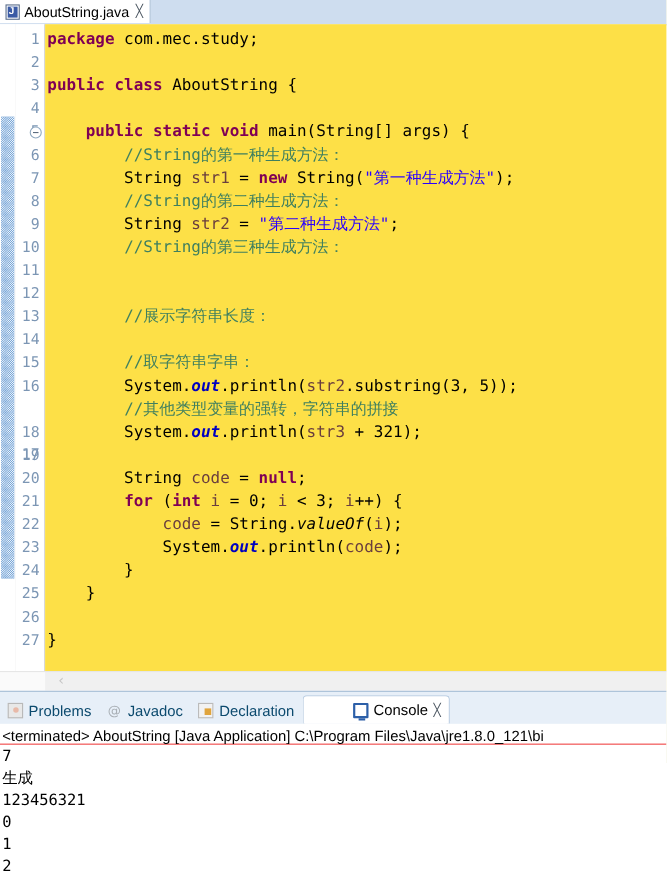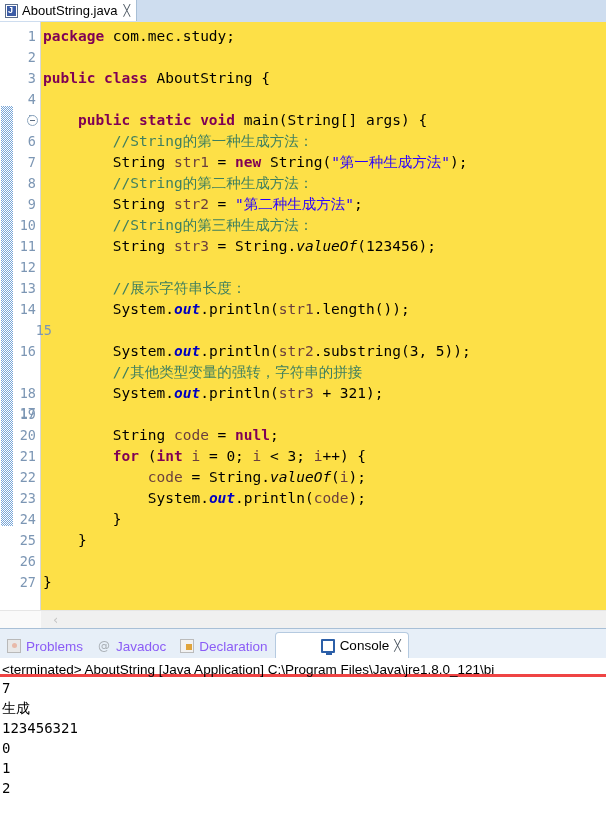--- a/index.html
+++ b/index.html
@@ -224,21 +224,21 @@
     background: #ffffff;
     border: 1px solid #B5CAE0;
     border-bottom: none;
     border-radius: 4px 4px 0 0;
     height: 26px;
     padding-left: 45px;
   }
   .view-tab .vt-label {
     font-family: "Liberation Sans", sans-serif;
     font-size: 13.5px;
-    color: #8b5cf6;
+    color: #0c4a6e;
     white-space: nowrap;
   }
   .view-tab.active .vt-label { color: #000000; }
 
   .ic {
     width: 14px; height: 14px;
     position: relative;
     display: inline-block;
     flex: none;
   }
@@ -302,21 +302,21 @@
     overflow: hidden;
   }
   .console-head {
     font-family: "Liberation Sans", sans-serif;
     font-size: 13.5px;
     color: #000000;
     white-space: pre;
     padding: 3px 0 0 2px;
     height: 19px;
     line-height: 17px;
-    border-bottom: 3px solid #ef4444;
+    border-bottom: 1px solid #ef4444;
     box-sizing: border-box;
   }
   .console-out {
     padding-top: 1px;
   }
   .console-line {
     font-family: "DejaVu Sans Mono", monospace;
     font-size: 14px;
     line-height: 20px;
     color: #000000;
@@ -347,24 +347,23 @@
         <div class="code-line" style="position: absolute; left: 0px; top: 4px;"><span class="kw">package</span> com.mec.study;</div>
         <div class="code-line" style="position: absolute; left: 0px; top: 25px;"></div>
         <div class="code-line" style="position: absolute; left: 0px; top: 46px;"><span class="kw">public class</span> AboutString {</div>
         <div class="code-line" style="position: absolute; left: 0px; top: 67px;"></div>
         <div class="code-line" style="position: absolute; left: 0px; top: 88px;">    <span class="kw">public static void</span> main(String[] args) {</div>
         <div class="code-line" style="position: absolute; left: 0px; top: 109px;">        <span class="cmt">//String的第一种生成方法：</span></div>
         <div class="code-line" style="position: absolute; left: 0px; top: 130px;">        String <span class="lvar">str1</span> = <span class="kw">new</span> String(<span class="str">"第一种生成方法"</span>);</div>
         <div class="code-line" style="position: absolute; left: 0px; top: 151px;">        <span class="cmt">//String的第二种生成方法：</span></div>
         <div class="code-line" style="position: absolute; left: 0px; top: 172px;">        String <span class="lvar">str2</span> = <span class="str">"第二种生成方法"</span>;</div>
         <div class="code-line" style="position: absolute; left: 0px; top: 193px;">        <span class="cmt">//String的第三种生成方法：</span></div>
-        <div class="code-line" style="position: absolute; left: 0px; top: 214px;">        String <span class="lvar">str3</span> = String.<span class="mth">valueOf</span>(123456);</div>
         <div class="code-line" style="position: absolute; left: 0px; top: 235px;"></div>
         <div class="code-line" style="position: absolute; left: 0px; top: 256px;">        <span class="cmt">//展示字符串长度：</span></div>
-        <div class="code-line" style="position: absolute; left: 0px; top: 277px;">        System.<span class="fld">out</span>.println(<span class="lvar">str1</span>.length());</div>
+        <div class="code-line" style="position: absolute; left: 0px; top: 298px;">        <span class="cmt">//取字符串字串：</span></div>
         <div class="code-line" style="position: absolute; left: 0px; top: 319px;">        System.<span class="fld">out</span>.println(<span class="lvar">str2</span>.substring(3, 5));</div>
         <div class="code-line" style="position: absolute; left: 0px; top: 340px;">        <span class="cmt">//其他类型变量的强转，字符串的拼接</span></div>
         <div class="code-line" style="position: absolute; left: 0px; top: 361px;">        System.<span class="fld">out</span>.println(<span class="lvar">str3</span> + 321);</div>
         <div class="code-line" style="position: absolute; left: 0px; top: 382px;"></div>
         <div class="code-line" style="position: absolute; left: 0px; top: 403px;">        String <span class="lvar">code</span> = <span class="kw">null</span>;</div>
         <div class="code-line" style="position: absolute; left: 0px; top: 424px;">        <span class="kw">for</span> (<span class="kw">int</span> <span class="lvar">i</span> = 0; <span class="lvar">i</span> &lt; 3; <span class="lvar">i</span>++) {</div>
         <div class="code-line" style="position: absolute; left: 0px; top: 445px;">            <span class="lvar">code</span> = String.<span class="mth">valueOf</span>(<span class="lvar">i</span>);</div>
         <div class="code-line" style="position: absolute; left: 0px; top: 466px;">            System.<span class="fld">out</span>.println(<span class="lvar">code</span>);</div>
         <div class="code-line" style="position: absolute; left: 0px; top: 487px;">        }</div>
         <div class="code-line" style="position: absolute; left: 0px; top: 508px;">    }</div>
@@ -379,21 +378,21 @@
         <div class="line-num" style="top: 88px;">5</div>
         <div class="line-num" style="top: 109px;">6</div>
         <div class="line-num" style="top: 130px;">7</div>
         <div class="line-num" style="top: 151px;">8</div>
         <div class="line-num" style="top: 172px;">9</div>
         <div class="line-num" style="top: 193px;">10</div>
         <div class="line-num" style="top: 214px;">11</div>
         <div class="line-num" style="top: 235px;">12</div>
         <div class="line-num" style="top: 256px;">13</div>
         <div class="line-num" style="top: 277px;">14</div>
-        <div class="line-num" style="top: 298px; margin-left: 16px;">15</div>
+        <div class="line-num" style="top: 298px;">15</div>
         <div class="line-num" style="top: 319px;">16</div>
         <div class="line-num" style="top: 360px; margin-top: 21px;">17</div>
         <div class="line-num" style="top: 361px;">18</div>
         <div class="line-num" style="top: 382px;">19</div>
         <div class="line-num" style="top: 403px;">20</div>
         <div class="line-num" style="top: 424px;">21</div>
         <div class="line-num" style="top: 445px;">22</div>
         <div class="line-num" style="top: 466px;">23</div>
         <div class="line-num" style="top: 487px;">24</div>
         <div class="line-num" style="top: 508px;">25</div>

